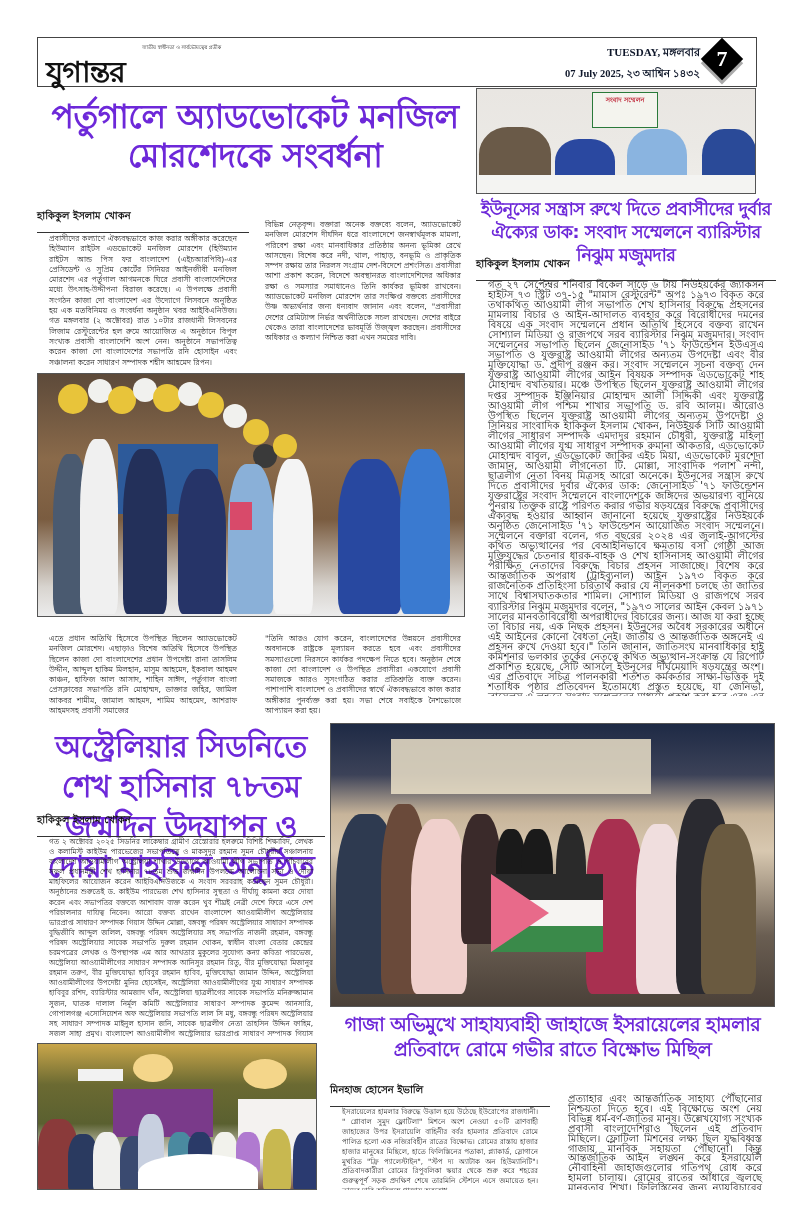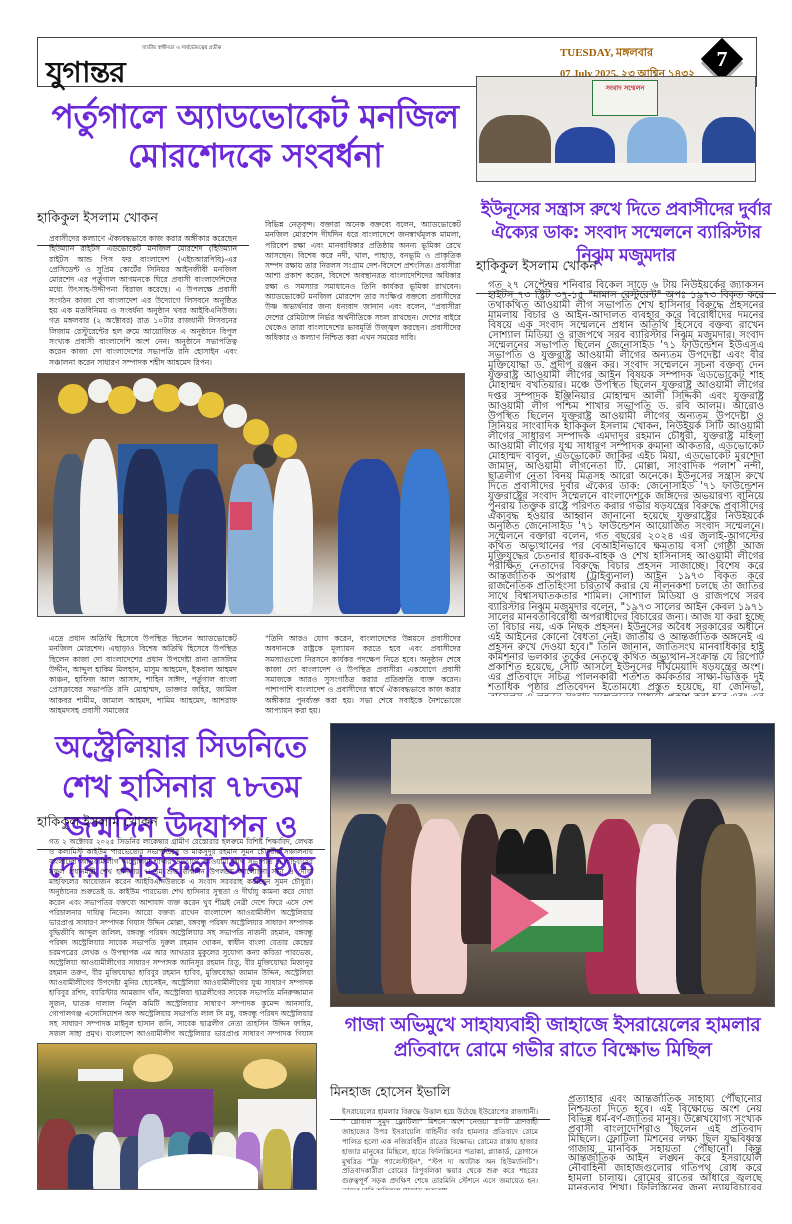--- a/index.html
+++ b/index.html
@@ -3,39 +3,39 @@
 <meta charset="utf-8">
 <style>
   html, body { margin: 0; padding: 0; background: #ffffff; }
   body { width: 792px; height: 1224px; position: relative; overflow: hidden; font-family: "DejaVu Sans", sans-serif; color: #111; }
   .abs { position: absolute; }
   
   .masthead { left: 37px; top: 37px; width: 720px; height: 50px; border: 1.5px solid #444; box-sizing: border-box; }
   .logo { left: 42px; top: 42px; width: 180px; height: 42px; }
   .logo-tag { position: absolute; left: 100px; top: 2px; font-size: 5px; color: #222; }
   .logo-text { position: absolute; left: 4px; top: 6px; font-family: "DejaVu Serif", serif; font-weight: bold; font-size: 30px; letter-spacing: -1px; color: #111; transform: scaleY(0.95); }
-  .date-box { left: 560px; top: 44px; width: 140px; text-align: left; font-family: "Liberation Serif", serif; color: #a16207; }
+  .date-box { left: 560px; top: 44px; width: 140px; text-align: right; font-family: "Liberation Serif", serif; color: #0f172a; }
   .date-line1 { font-size: 11px; font-weight: bold; }
   .date-line2 { font-size: 10.5px; font-weight: bold; margin-top: 3px; }
   .page-diamond { left: 707px; top: 44px; width: 30px; height: 30px; background: #000; transform: rotate(45deg); box-shadow: 3px 3px 0 #aaa; }
   .page-num { left: 707px; top: 44px; width: 30px; height: 30px; line-height: 30px; text-align: center; color: #fff; font-family: "Liberation Serif", serif; font-size: 22px; font-weight: bold; }
   
   .headline { font-family: "DejaVu Sans", sans-serif; font-weight: bold; text-align: center; color: #6d28d9; line-height: 1.18; letter-spacing: -0.5px; }
   .h1 { left: 36px; top: 98px; width: 438px; font-size: 33px; }
   .h2 { left: 476px; top: 198px; width: 300px; font-size: 17.5px; line-height: 1.3; }
   .h3 { left: 36px; top: 727px; width: 290px; font-size: 30px; line-height: 1.33; }
   .h4 { left: 330px; top: 1012px; width: 445px; font-size: 19px; line-height: 1.3; }
   
-  .byline { font-size: 13px; font-weight: normal; border-bottom: 1px solid #333; padding-bottom: 16px; }
+  .byline { font-size: 10px; font-weight: bold; border-bottom: 1px solid #333; padding-bottom: 7px; }
   
   .col { font-size: 7.6px; line-height: 10.3px; text-align: justify; color: #1a1a1a; overflow: hidden; }
   .col p { margin: 12px; text-indent: 0; }
   
   .photo { border: 1px solid #555; box-sizing: border-box; overflow: hidden; }
-  .photo1 { left: 476px; top: 76px; width: 280px; height: 106px; background: linear-gradient(180deg, #e9e6e2 0%, #ebe9e5 55%, #f0eeea 100%); }
+  .photo1 { left: 476px; top: 88px; width: 280px; height: 106px; background: linear-gradient(180deg, #e9e6e2 0%, #ebe9e5 55%, #f0eeea 100%); }
   .photo2 { left: 37px; top: 373px; width: 428px; height: 244px; background: linear-gradient(180deg, #5d4a3a 0%, #8a6a4a 35%, #7a5c40 60%, #d8d4cf 88%, #ececec 100%); }
   .photo3 { left: 330px; top: 723px; width: 445px; height: 284px; background: linear-gradient(180deg, #1e2a45 0%, #3c4258 18%, #c7b49a 32%, #d8c8b0 45%, #6a5e52 75%, #4a4038 100%); }
   .photo4 { left: 37px; top: 1043px; width: 280px; height: 147px; background: linear-gradient(180deg, #c9a64a 0%, #6b6a32 28%, #5a6030 55%, #e8e4e0 78%, #7a5a4a 100%); }
   .fig { position: absolute; border-radius: 40% 40% 10% 10%; }
   .balloon { position: absolute; border-radius: 50%; }
   .flag { position: absolute; }
   .banner { position: absolute; }
 </style>
 </head>
 <body>

